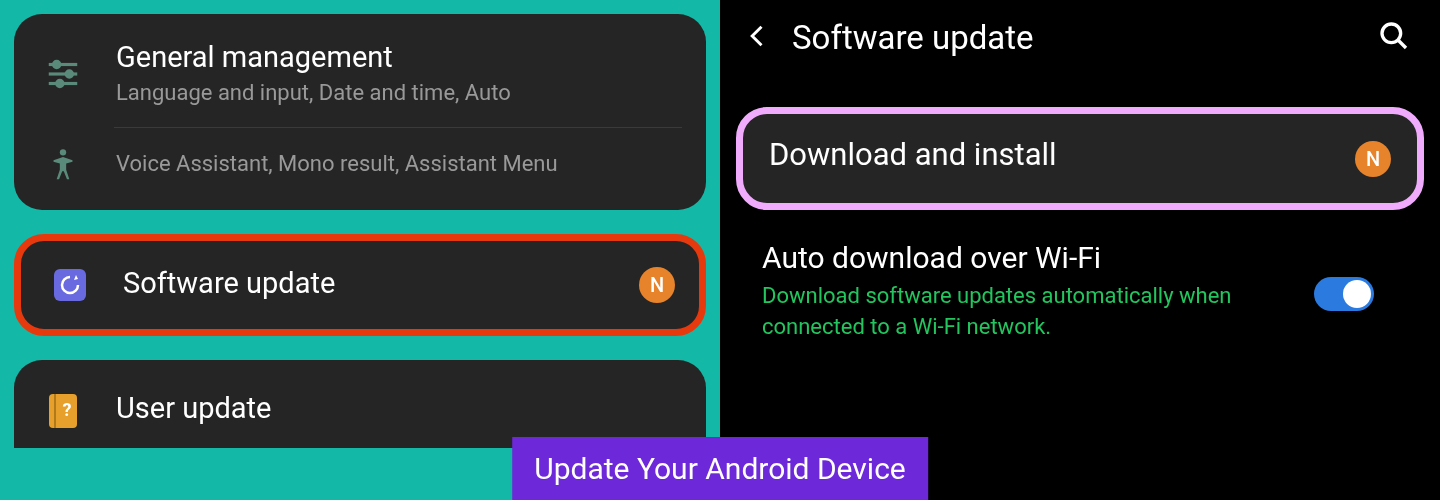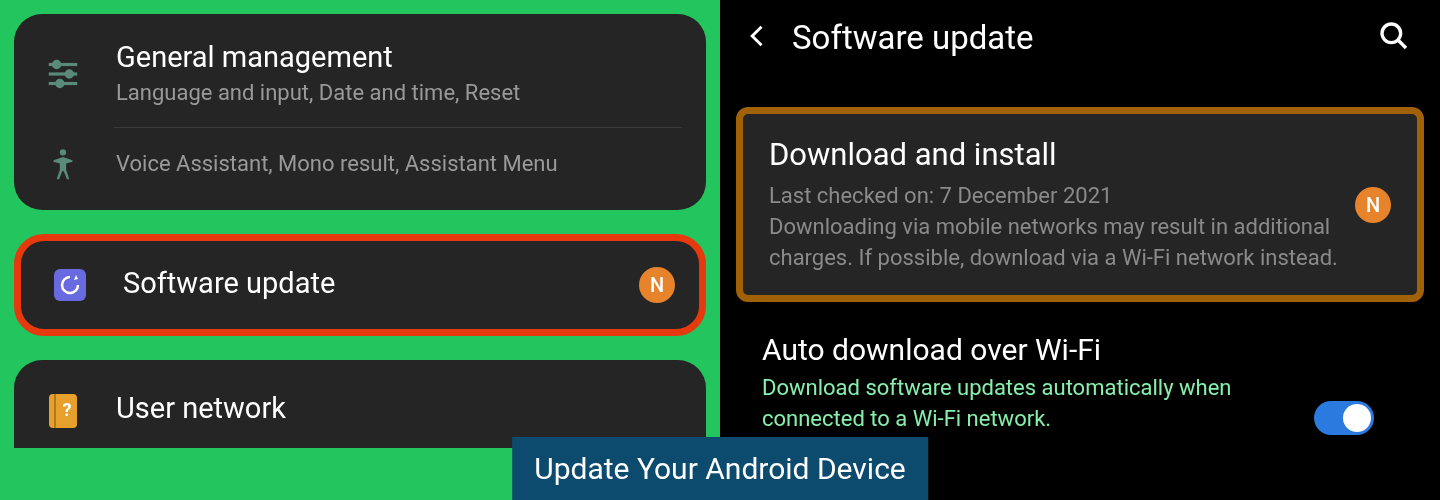--- a/index.html
+++ b/index.html
@@ -12,21 +12,21 @@
       position: relative;
     }
     .container {
       display: flex;
       width: 100%;
       height: 100%;
     }
     .left-panel {
       width: 720px;
       height: 500px;
-      background: #22c55e;
+      background: #14b8a6;
       padding: 14px;
       position: relative;
     }
     .right-panel {
       width: 720px;
       height: 500px;
       background: #000;
       position: relative;
     }
     .card {
@@ -92,22 +92,22 @@
       padding: 18px 30px 24px 24px;
       gap: 20px;
     }
     .header-title {
       color: #fff;
       font-size: 33px;
       font-weight: 400;
       flex: 1;
     }
     .right-highlight {
-      border: 7px solid #a16207;
-      border-radius: 12px;
+      border: 7px solid #f0abfc;
+      border-radius: 31px;
       margin: 26px 16px 0 16px;
       background: #252525;
       padding: 22px 26px;
       display: flex;
       align-items: center;
     }
     .right-highlight-content {
       flex: 1;
     }
     .right-title {
@@ -117,33 +117,33 @@
       margin-bottom: 8px;
     }
     .right-subtitle {
       color: #8a8a8a;
       font-size: 22px;
       line-height: 1.4;
     }
     .auto-dl-section {
       padding: 30px 66px 10px 42px;
       display: flex;
-      align-items: flex-end;
+      align-items: center;
     }
     .auto-dl-content {
       flex: 1;
     }
     .auto-dl-title {
       color: #fff;
       font-size: 30px;
       font-weight: 400;
       margin-bottom: 6px;
     }
     .auto-dl-sub {
-      color: #86efac;
+      color: #22c55e;
       font-size: 22px;
       line-height: 1.4;
     }
     .toggle {
       width: 60px;
       height: 34px;
       background: #2a7ae0;
       border-radius: 17px;
       position: relative;
       flex-shrink: 0;
@@ -157,21 +157,21 @@
       width: 28px;
       height: 28px;
       background: #fff;
       border-radius: 50%;
     }
     .caption {
       position: absolute;
       bottom: 0;
       left: 50%;
       transform: translateX(-50%);
-      background: #0c4a6e;
+      background: #6d28d9;
       color: #fff;
       padding: 14px 22px;
       font-size: 30px;
       font-weight: 400;
       white-space: nowrap;
     }
     .user-manual-card {
       background: #252525;
       border-radius: 28px 28px 0 0;
       margin-top: 24px;
@@ -192,21 +192,21 @@
             <line x1="3" y1="6" x2="21" y2="6"></line>
               <circle cx="8" cy="6" r="2" fill="#5a8a7a"></circle>
             <line x1="3" y1="12" x2="21" y2="12"></line>
               <circle cx="16" cy="12" r="2" fill="#5a8a7a"></circle>
             <line x1="3" y1="18" x2="21" y2="18"></line>
               <circle cx="10" cy="18" r="2" fill="#5a8a7a"></circle>
           </svg>
         </div>
         <div class="list-item-content">
           <div class="list-item-title">General management</div>
-          <div class="list-item-subtitle">Language and input, Date and time, Reset</div>
+          <div class="list-item-subtitle">Language and input, Date and time, Auto</div>
         </div>
       </div>
       <div class="divider"></div>
 
       <div class="list-item">
         <div class="list-item-icon">
           <svg width="38" height="38" viewBox="0 0 24 24" fill="#5a8a7a">
             <circle cx="12" cy="4" r="2"></circle>
             <path d="M12 7l-6 2v1l4 1v4l-2 6h1.5l2-5 1 0 2 5H16l-2-6v-4l4-1V9z"></path>
           </svg>
@@ -236,21 +236,21 @@
     <div class="user-manual-card">
       <div class="list-item">
         <div class="list-item-icon">
           <svg width="40" height="40" viewBox="0 0 40 40">
             <rect x="6" y="4" width="28" height="34" rx="4" fill="#e6a02b"></rect>
             <rect x="11" y="4" width="2" height="34" fill="#b07a1a"></rect>
             <text x="24" y="26" font-size="18" fill="#fff" text-anchor="middle" font-weight="bold">?</text>
           </svg>
         </div>
         <div class="list-item-content">
-          <div class="list-item-title">User network</div>
+          <div class="list-item-title">User update</div>
         </div>
       </div>
     </div>
   </div>
 
   <div class="right-panel">
     <div class="header">
       <div>
         <svg width="28" height="28" viewBox="0 0 24 24" fill="none" stroke="#fff" stroke-width="2.5">
           <polyline points="15 4 7 12 15 20"></polyline>
@@ -261,22 +261,20 @@
         <svg width="32" height="32" viewBox="0 0 24 24" fill="none" stroke="#fff" stroke-width="2.5">
           <circle cx="10" cy="10" r="7"></circle>
             <line x1="15" y1="15" x2="21" y2="21"></line>
         </svg>
       </div>
     </div>
 
     <div class="right-highlight">
       <div class="right-highlight-content">
         <div class="right-title">Download and install</div>
-        <div class="right-subtitle" style="white-space: pre-line;">Last checked on: 7 December 2021
-Downloading via mobile networks may result in additional charges. If possible, download via a Wi-Fi network instead.</div>
       </div>
       <div class="badge-n" style="flex-shrink:0; margin-left:12px;">N</div>
     </div>
 
     <div class="auto-dl-section">
       <div class="auto-dl-content">
         <div class="auto-dl-title">Auto download over Wi-Fi</div>
         <div class="auto-dl-sub">Download software updates automatically when connected to a Wi-Fi network.</div>
       </div>
       <div class="toggle"></div>

